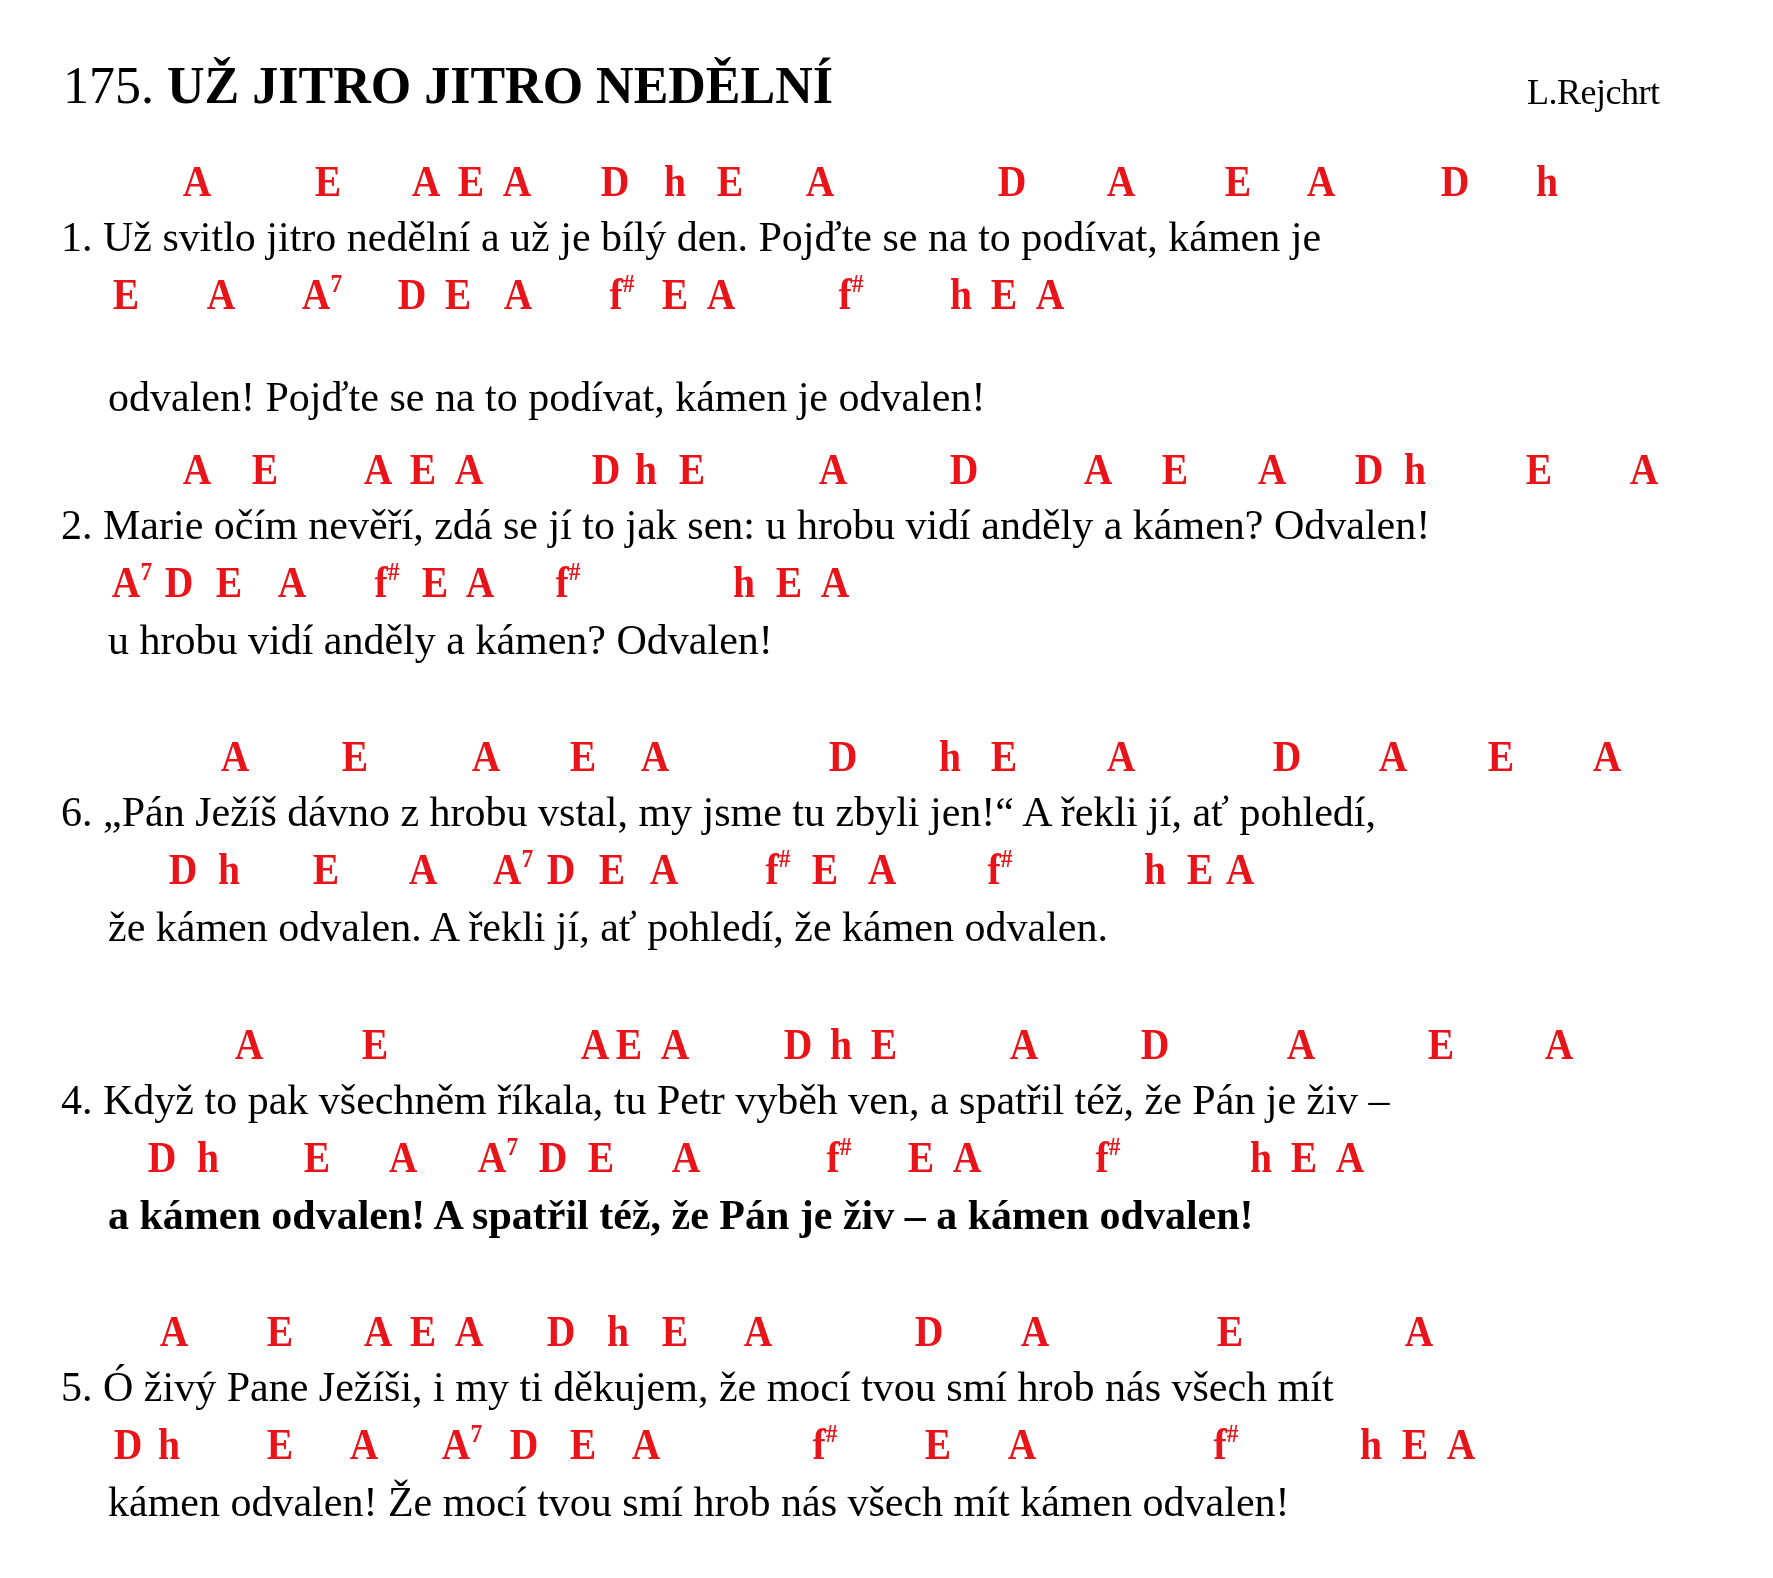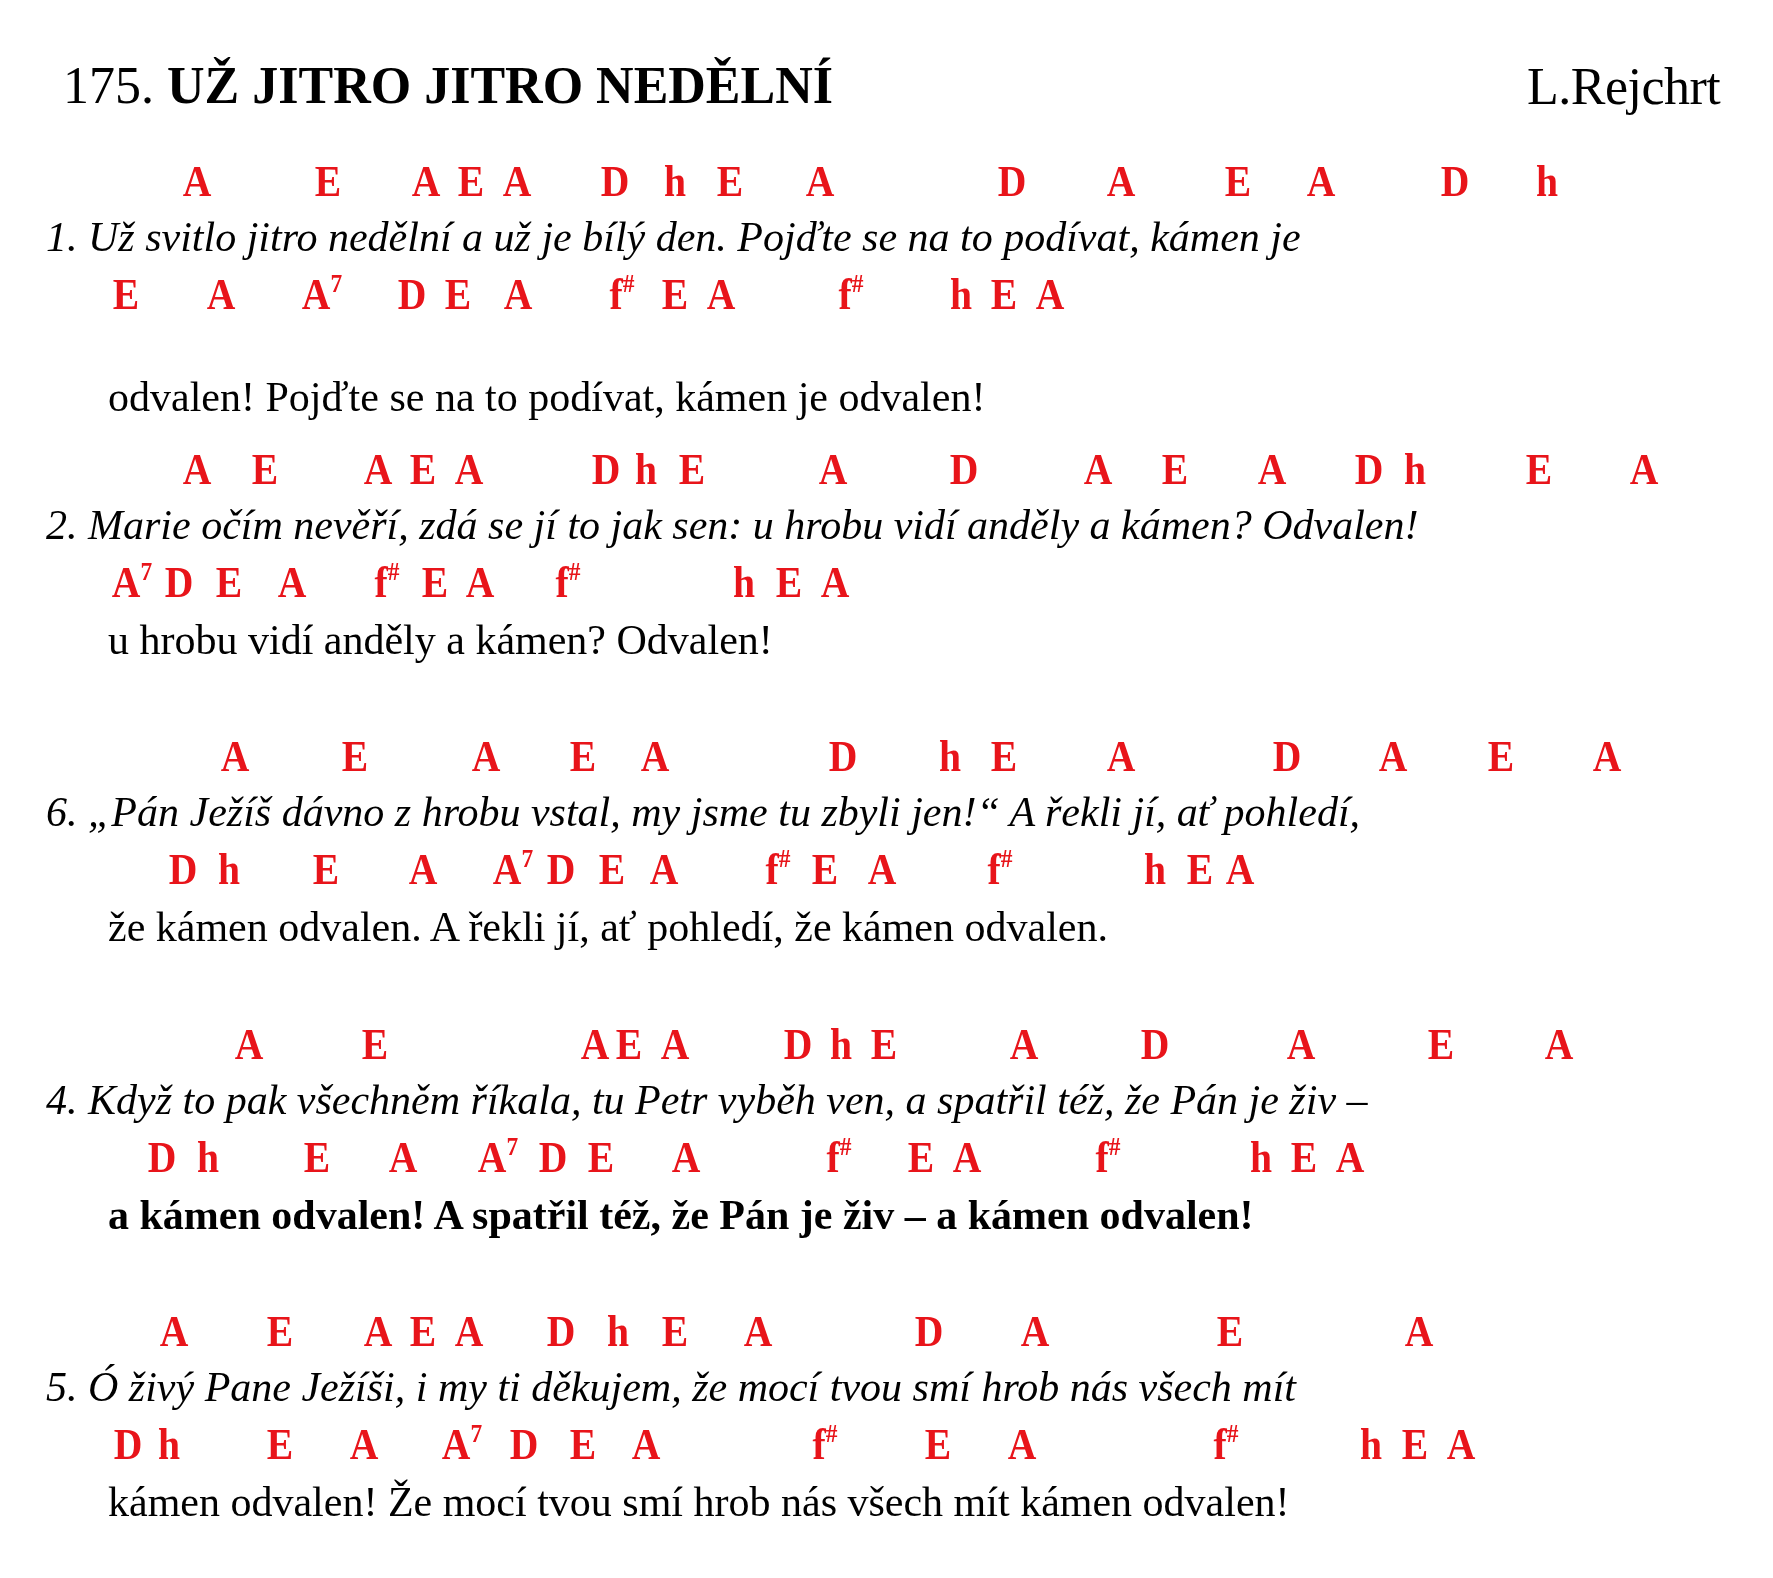--- a/index.html
+++ b/index.html
@@ -3,25 +3,25 @@
 <meta charset="utf-8">
 <style>
   html, body { margin: 0; padding: 0; background: #ffffff; }
   body { width: 1773px; height: 1578px; position: relative; overflow: hidden;
          font-family: "Liberation Serif", "DejaVu Serif", serif; color: #000; }
   .title { position: absolute; left: 63px; top: 102px; transform: translateY(-80%);
            font-size: 52px; white-space: nowrap; line-height: 1; }
   .title .num { font-weight: normal; }
   .title .name { font-weight: bold; }
   .author { position: absolute; left: 1527px; top: 103px; transform: translateY(-80%);
-            font-size: 52px; line-height: 1; white-space: nowrap; letter-spacing: -0.5px; }
+            font-size: 36px; line-height: 1; white-space: nowrap; letter-spacing: -0.5px; }
   .stanza { position: absolute; left: 0; width: 1773px; height: 230px; }
   .lyric { position: absolute; font-size: 42px; line-height: 1; white-space: nowrap;
            transform: translateY(-80%); }
-  .lyric.first { left: 46px; font-style: italic; }
+  .lyric.first { left: 61px; }
   .lyric.cont { left: 108px; }
   .chord-row { position: absolute; left: 0; width: 1773px; height: 1px; }
   .chord { position: absolute; top: 0; color: #e8141a; font-weight: bold;
            font-size: 44px; line-height: 1; white-space: nowrap;
            transform: translate(-50%, -80%) scaleX(0.9); }
   .chord sup { font-size: 26px; position: relative; top: -2px; vertical-align: top; line-height: 1; }
 </style>
 </head>
 <body>
 

